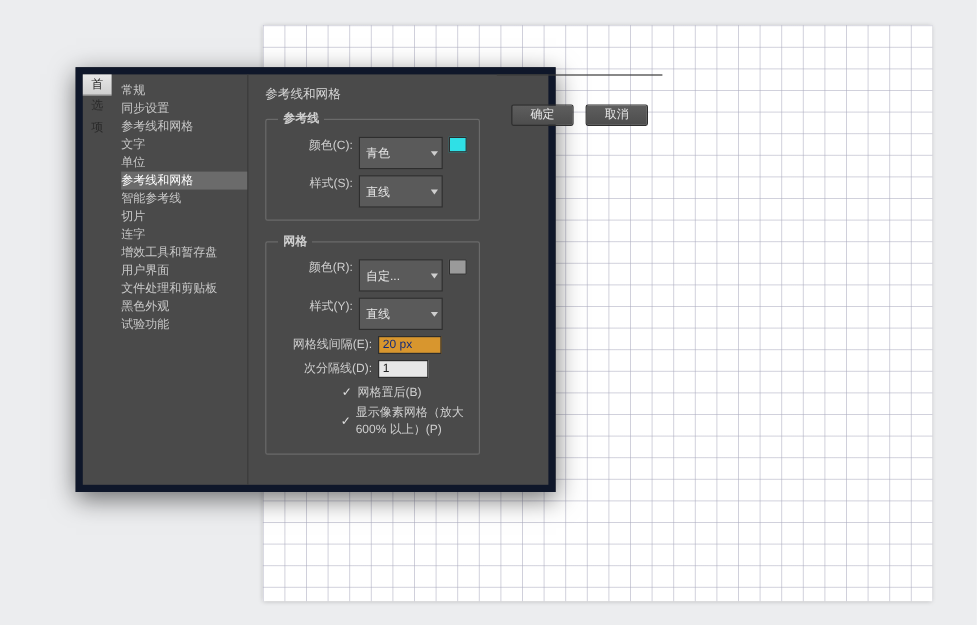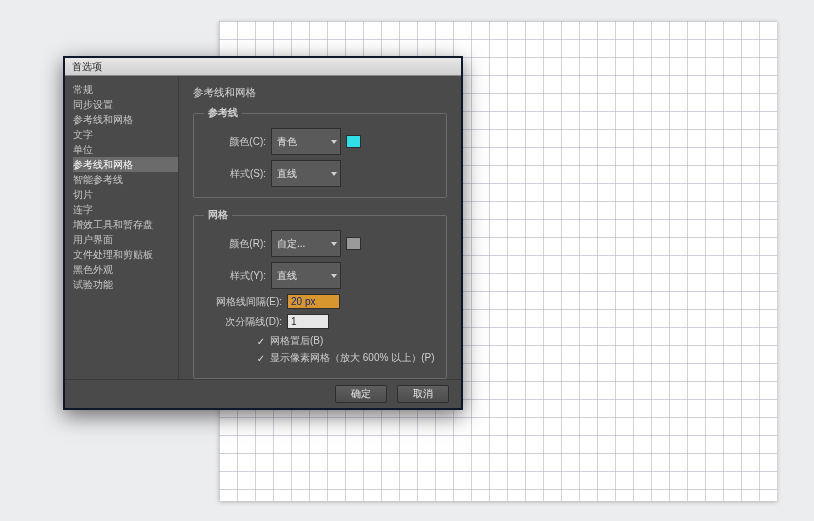--- a/index.html
+++ b/index.html
@@ -32,25 +32,24 @@
   }
 
   
   .dialog {
     position: absolute;
     left: 63px;
     top: 56px;
     width: 400px;
     height: 354px;
     background: #4a4a4a;
-    border: 2px solid #0f172a;
+    border: 6px solid #0f172a;
     box-shadow: 0 6px 20px rgba(0,0,0,0.55);
     color: #cfcfcf;
     display: flex;
-    flex-direction: column;
   }
   .titlebar {
     height: 18px;
     line-height: 18px;
     padding: 0 7px;
     background: linear-gradient(#e7e7e7, #d0d0d0);
     color: #2a2a2a;
     border-bottom: 1px solid #888;
     font-size: 10px;
   }
@@ -94,21 +93,21 @@
     margin-bottom: 10px;
   }
   fieldset.group legend {
     padding: 0 4px;
     color: #cfcfcf;
     font-size: 10px;
     font-weight: bold;
   }
   .row {
     display: flex;
-    align-items: center;
+    align-items: flex-start;
     margin-bottom: 5px;
     gap: 5px;
   }
   .row:last-child { margin-bottom: 0; }
   .lbl {
     width: 62px;
     text-align: right;
     font-size: 10px;
     color: #cfcfcf;
     white-space: nowrap;
@@ -168,21 +167,21 @@
     color: #cfcfcf;
   }
   .check-mark {
     width: 10px;
     text-align: center;
     color: #dedede;
   }
 
   .footer {
     border-top: 1px solid #3b3b3b;
-    padding: 5px 12px;
+    padding: 24px 12px;
     display: flex;
     justify-content: flex-end;
     gap: 10px;
   }
   .btn {
     min-width: 52px;
     height: 18px;
     line-height: 16px;
     text-align: center;
     background: linear-gradient(#5e5e5e, #4d4d4d);

